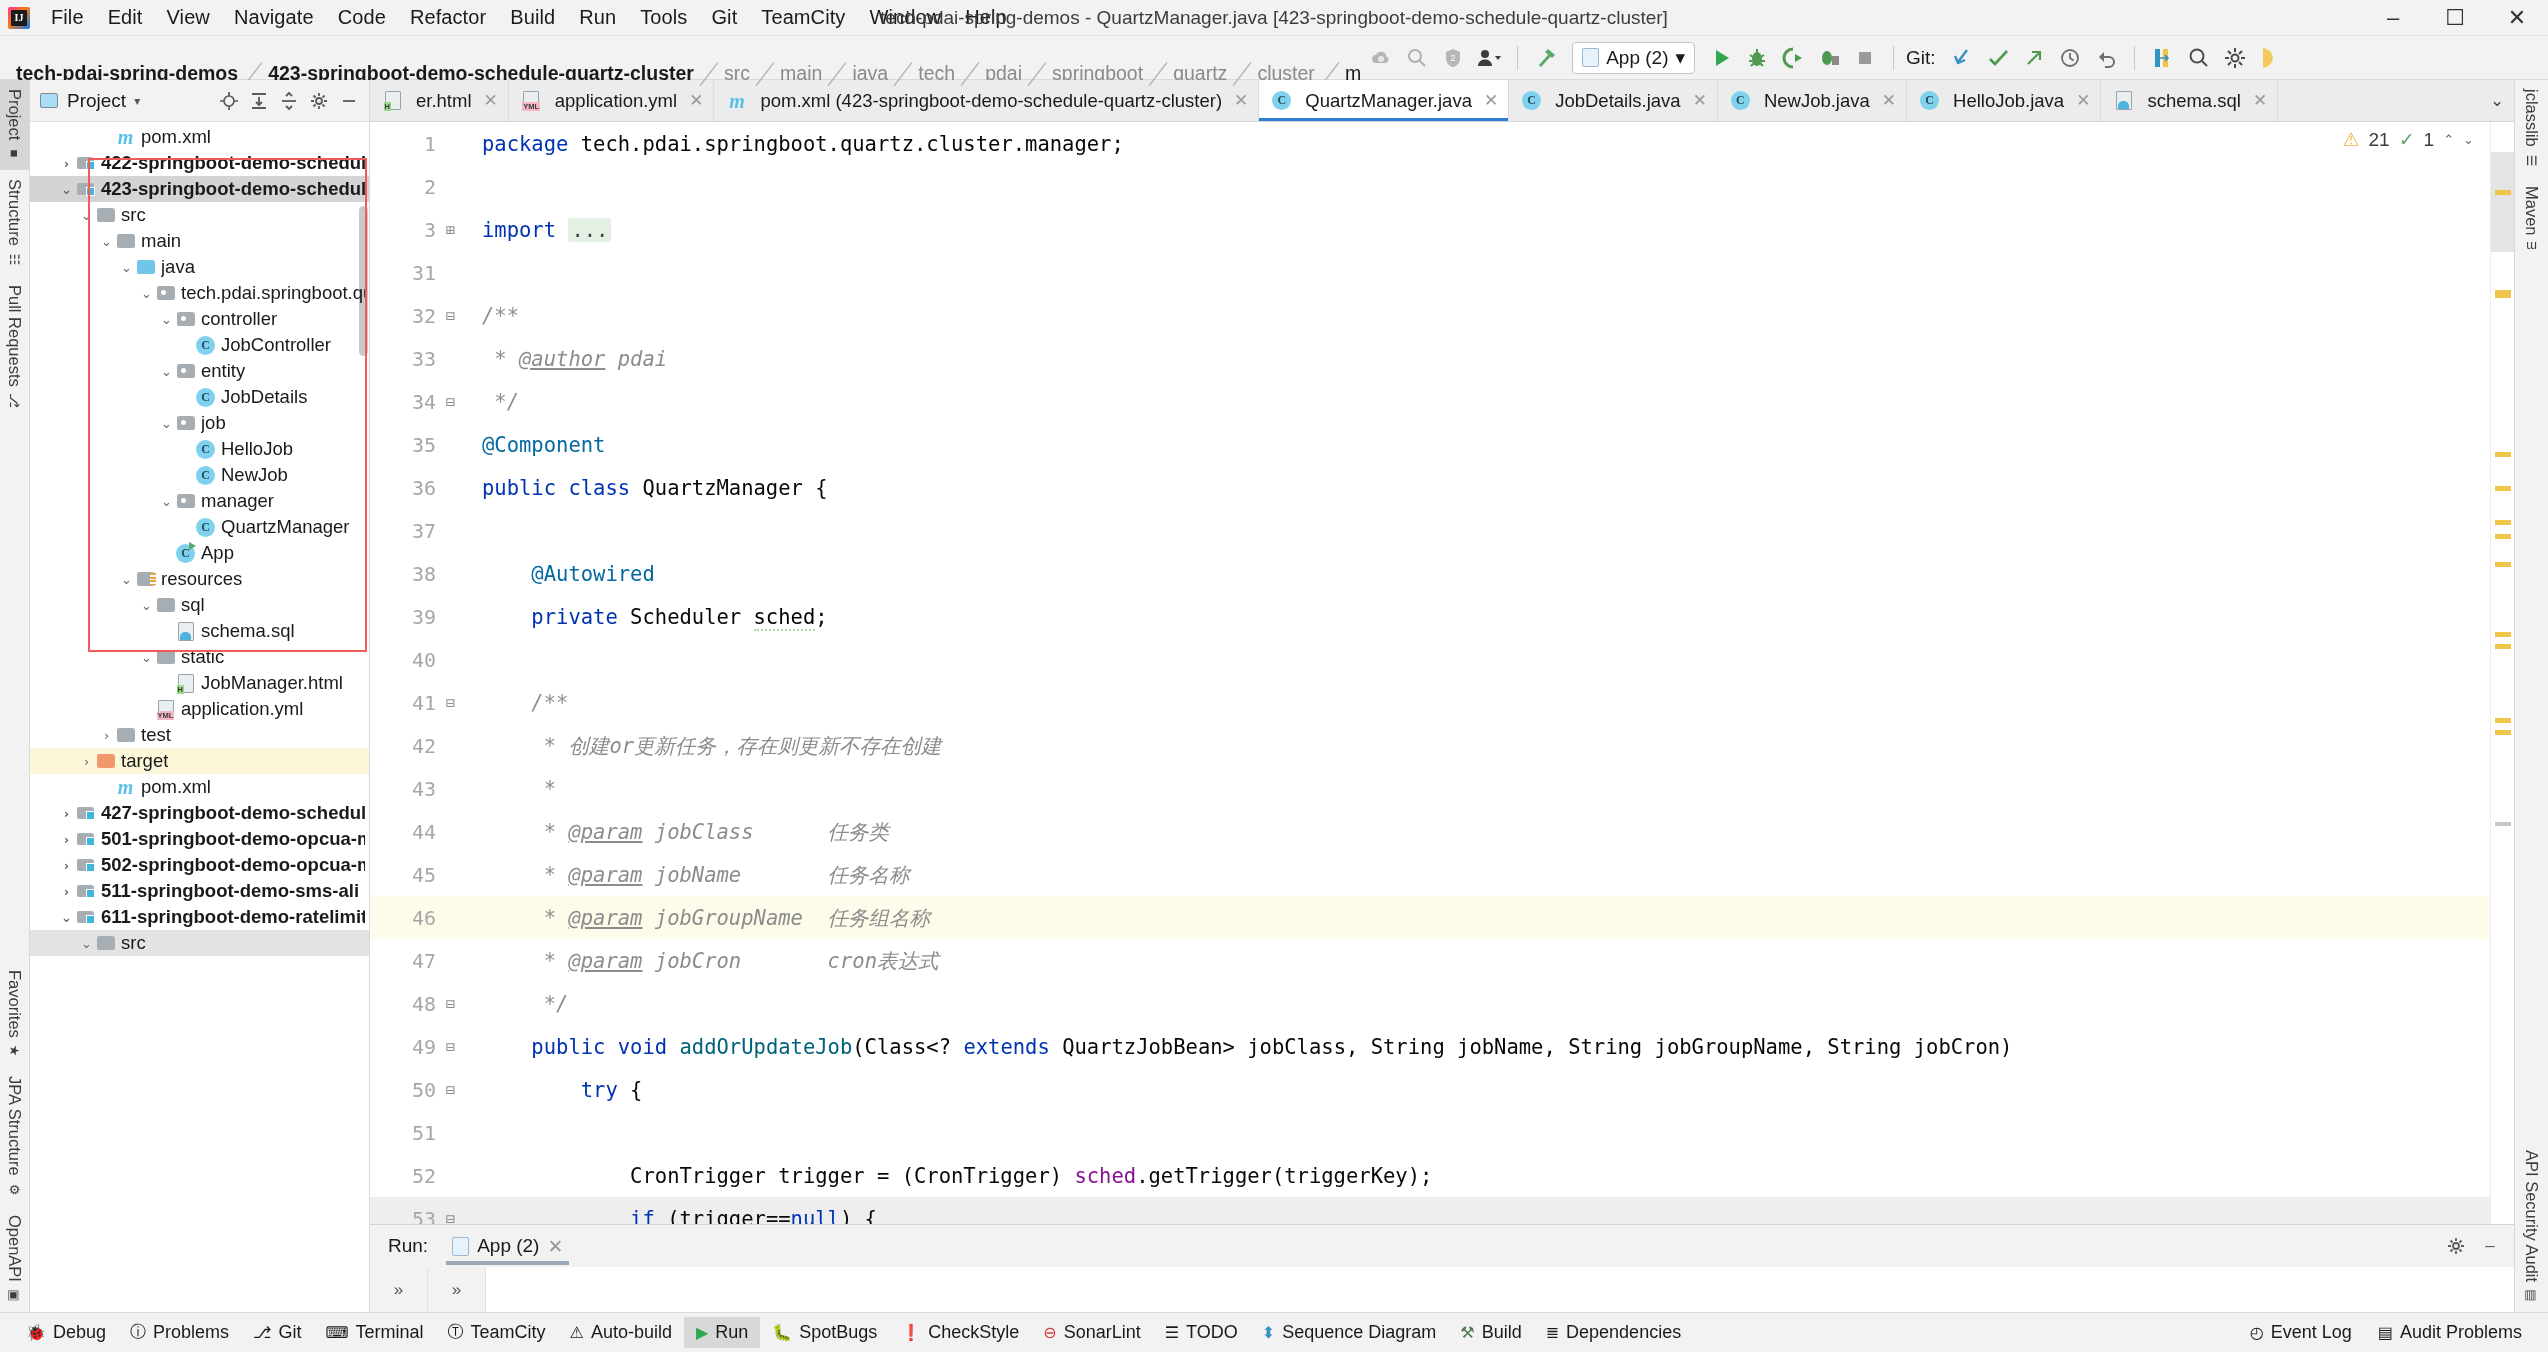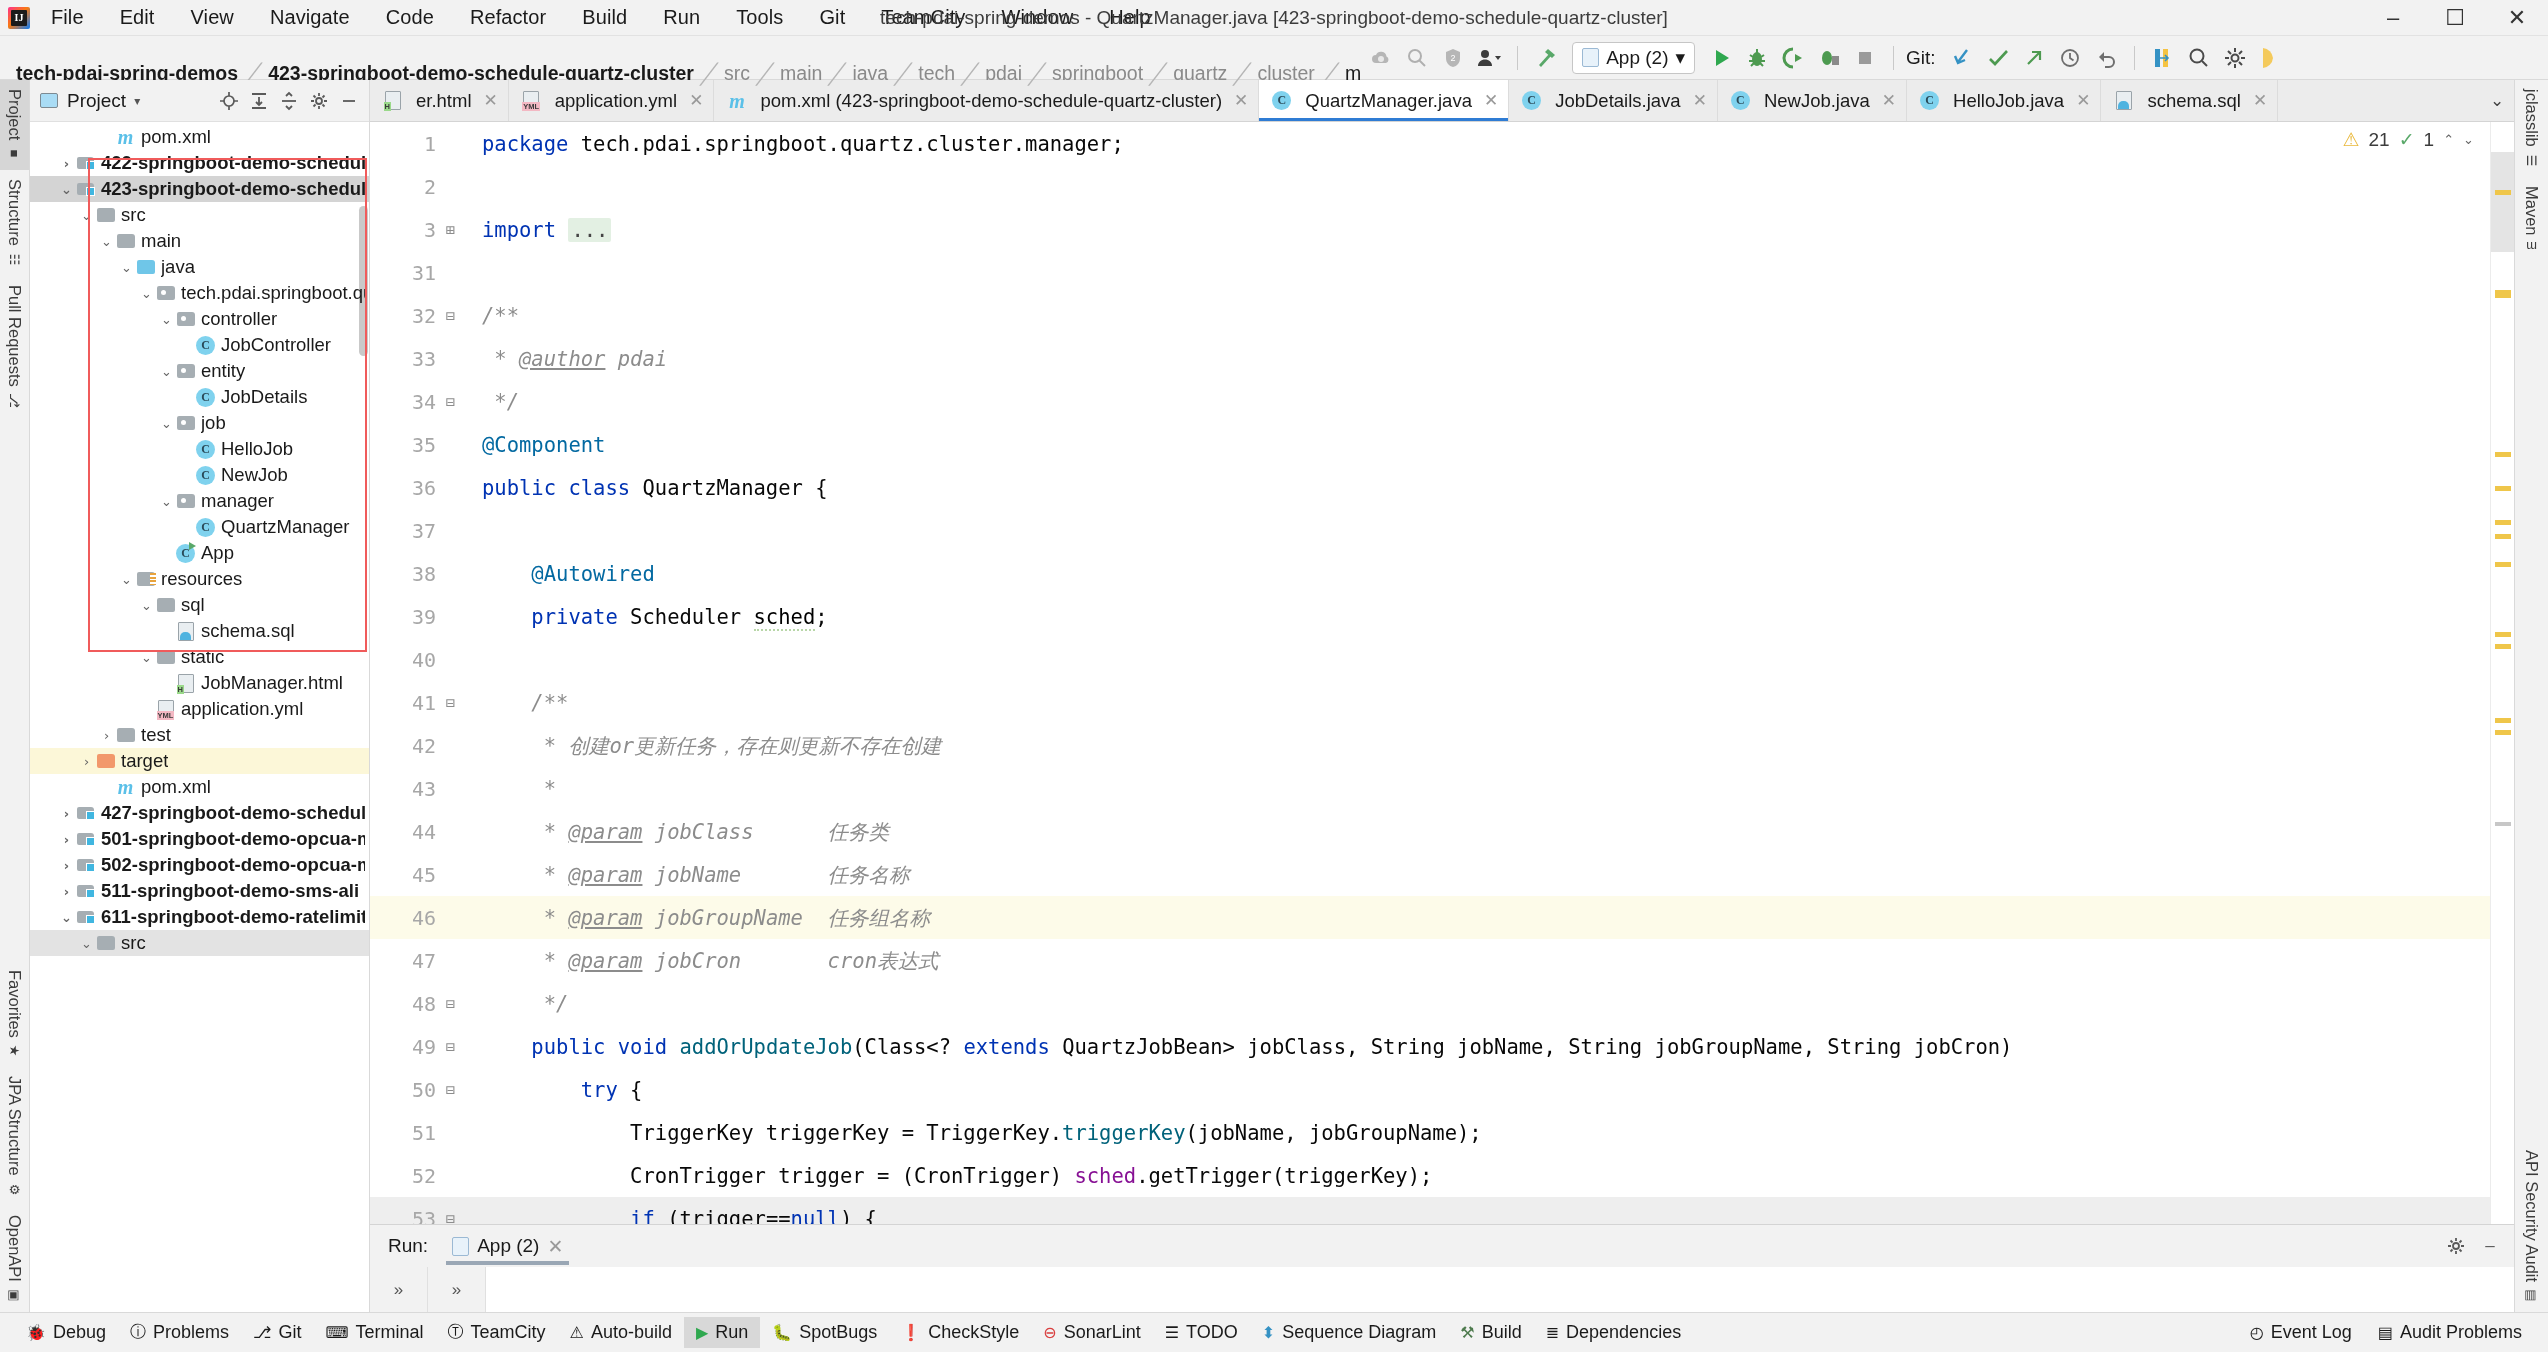--- a/index.html
+++ b/index.html
@@ -24,21 +24,21 @@
   }
   .ij-logo::after {
     content: ""; position: absolute; inset: 3px;
     background: #1b1b1b; border-radius: 1px;
   }
   .ij-logo span {
     position: absolute; inset: 0; color: #fff; font-size: 10px; font-weight: bold;
     display: flex; align-items: center; justify-content: center; z-index: 2;
     font-family: "Liberation Serif", serif;
   }
-  .menubar { display: flex; align-items: center; gap: 14px; }
+  .menubar { display: flex; align-items: center; gap: 2px; }
   .menu-item {
     font-size: 20px; color: #1a1a1a; padding: 3px 11px; cursor: default;
     white-space: nowrap; letter-spacing: .1px;
   }
   .win-title {
     position: absolute; left: 0; right: 0; text-align: center;
     font-size: 19px; color: #3c3c3c; pointer-events: none;
   }
   .win-buttons { margin-left: auto; display: flex; align-items: stretch; z-index: 3; }
   .win-btn {
@@ -856,21 +856,21 @@
             <div class="line"><span class="ln">41</span><span class="fold">⊟</span><span class="code-txt"><span class="cmt">    /**</span></span></div>
             <div class="line"><span class="ln">42</span><span class="code-txt"><span class="cmt">     * 创建or更新任务，存在则更新不存在创建</span></span></div>
             <div class="line"><span class="ln">43</span><span class="code-txt"><span class="cmt">     *</span></span></div>
             <div class="line"><span class="ln">44</span><span class="code-txt"><span class="cmt">     * </span><span class="cmt-tag">@param</span><span class="cmt"> jobClass      任务类</span></span></div>
             <div class="line"><span class="ln">45</span><span class="code-txt"><span class="cmt">     * </span><span class="cmt-tag">@param</span><span class="cmt"> jobName       任务名称</span></span></div>
             <div class="line hl"><span class="ln">46</span><span class="code-txt"><span class="cmt">     * </span><span class="cmt-tag">@param</span><span class="cmt"> jobGroupName  任务组名称</span></span></div>
             <div class="line"><span class="ln">47</span><span class="code-txt"><span class="cmt">     * </span><span class="cmt-tag">@param</span><span class="cmt"> jobCron       cron表达式</span></span></div>
             <div class="line"><span class="ln">48</span><span class="fold">⊟</span><span class="code-txt"><span class="cmt">     */</span></span></div>
             <div class="line"><span class="ln">49</span><span class="fold">⊟</span><span class="code-txt"><span class="kw">    public void </span><span class="fn">addOrUpdateJob</span><span class="txt">(Class&lt;? </span><span class="kw">extends </span><span class="txt">QuartzJobBean&gt; jobClass, String jobName, String jobGroupName, String jobCron)</span></span></div>
             <div class="line"><span class="ln">50</span><span class="fold">⊟</span><span class="code-txt"><span class="kw">        try </span><span class="txt">{</span></span></div>
-            <div class="line"><span class="ln">51</span><span class="code-txt"><span class="txt">            TriggerKey triggerKey = TriggerKey.</span><span class="fn">triggerKey</span><span class="txt">(jobName, jobGroupName);</span></span></div>
+            <div class="line"><span class="ln">51</span></div>
             <div class="line"><span class="ln">52</span><span class="code-txt"><span class="txt">            CronTrigger trigger = (CronTrigger) </span><span class="fld">sched</span><span class="txt">.getTrigger(triggerKey);</span></span></div>
             <div class="line sel"><span class="ln">53</span><span class="fold">⊟</span><span class="code-txt"><span class="kw">            if </span><span class="txt">(trigger==</span><span class="kw">null</span><span class="txt">) {</span></span></div>
           </div>
 
         <div class="inspect-widget">
           <span class="warn-tri">⚠</span>
           <span>21</span>
           <span class="err-mark">✓</span>
           <span>1</span>
           <span class="iw-caret">⌃</span>

